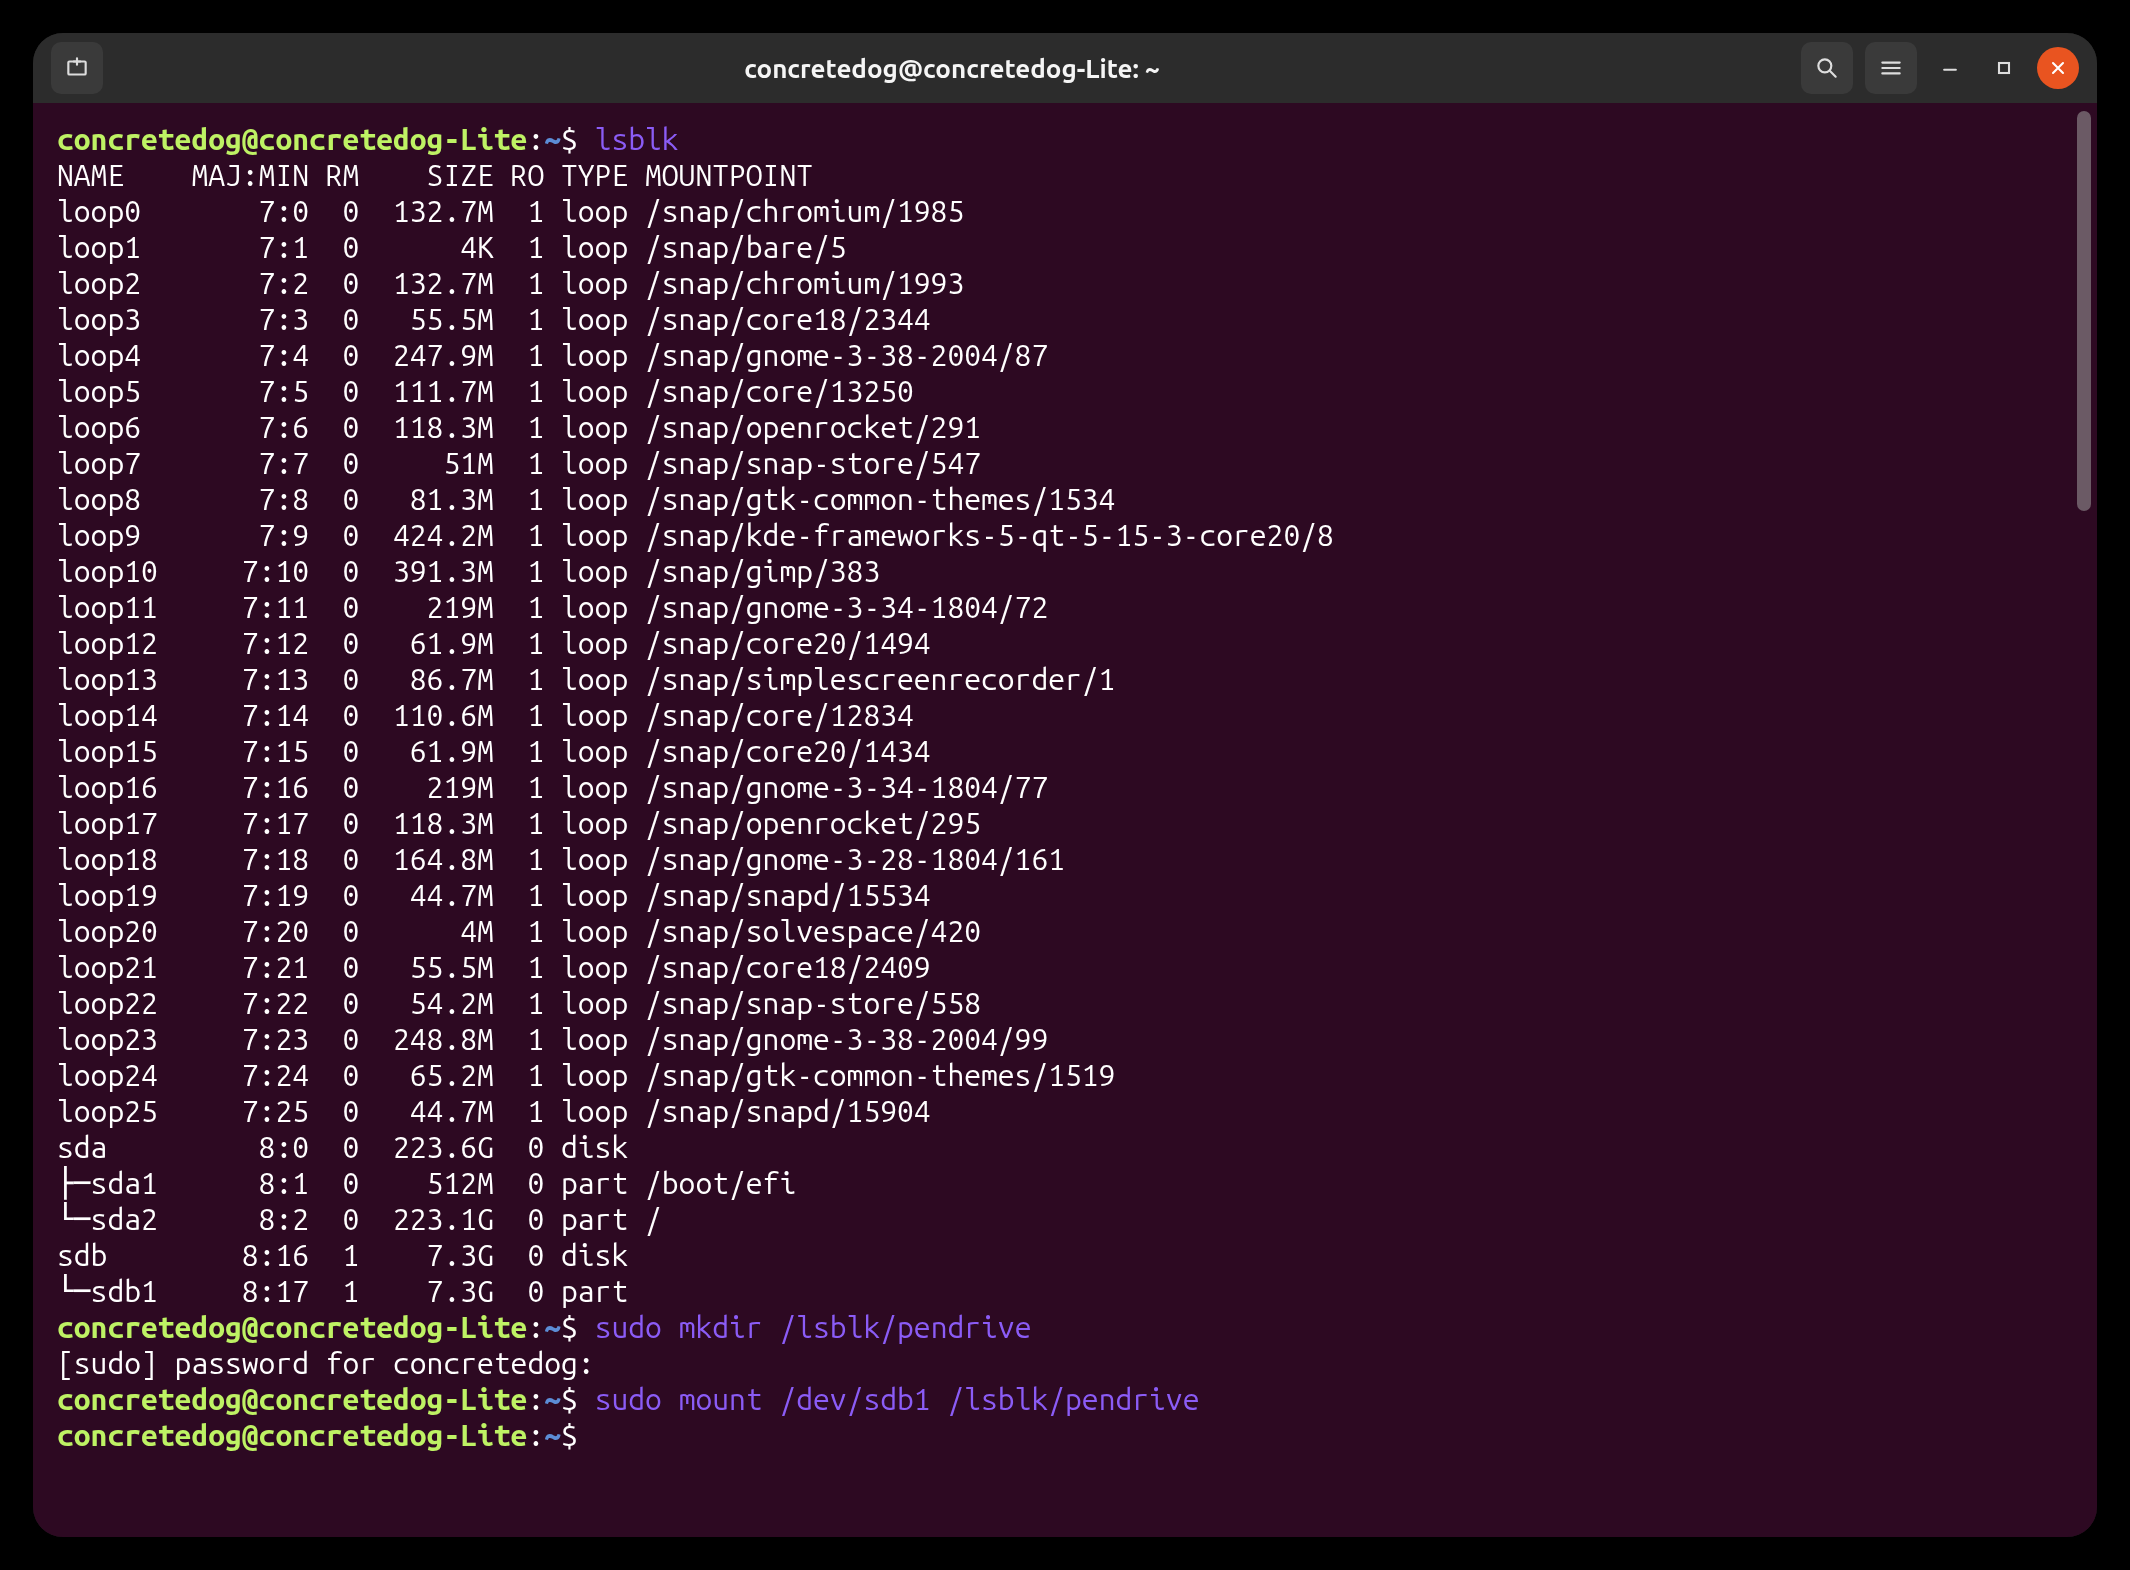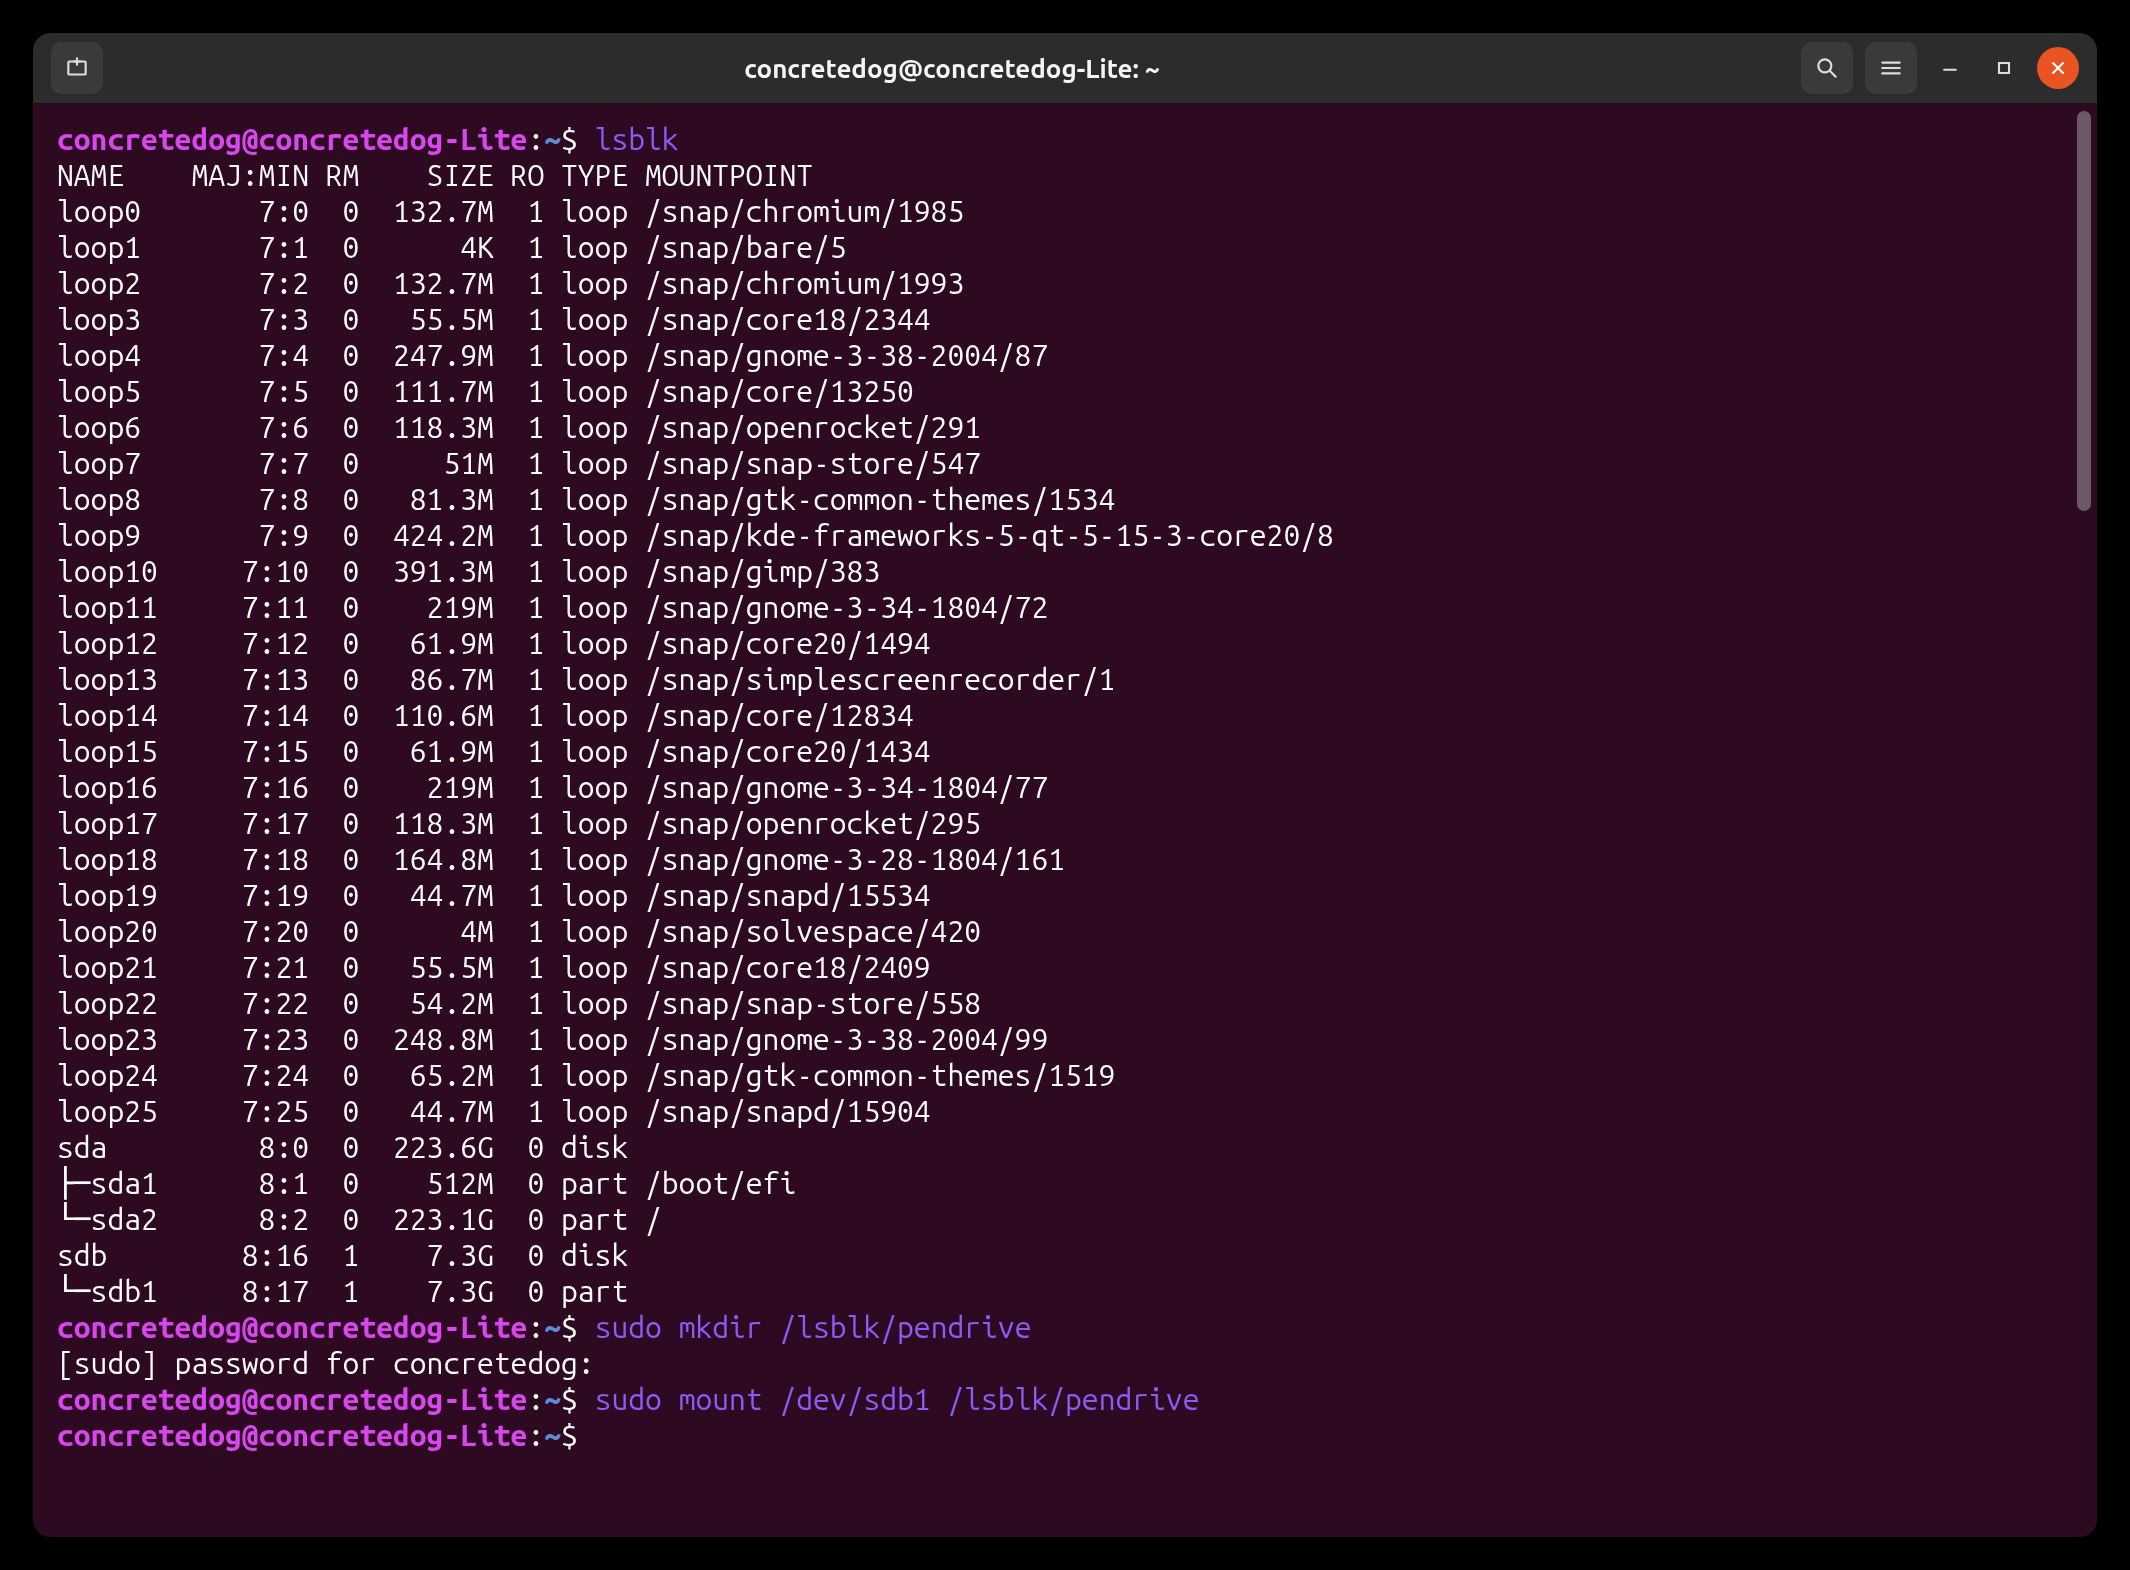--- a/index.html
+++ b/index.html
@@ -1,28 +1,28 @@
 <!DOCTYPE html>
 <html><head>
 <meta charset="utf-8">
 <style>
   html,body{margin:0;padding:0;background:#000;width:2130px;height:1570px;overflow:hidden;font-family:'Ubuntu Mono','DejaVu Sans Mono',monospace;}
-  .window{position:absolute;left:33px;top:33px;width:2064px;height:1504px;background:#1b1b1b;border-radius:18px;overflow:hidden;box-shadow:0 0 30px rgba(0,0,0,.6);}
+  .window{position:absolute;left:33px;top:33px;width:2064px;height:1504px;background:#1b1b1b;border-radius:30px;overflow:hidden;box-shadow:0 0 30px rgba(0,0,0,.6);}
   .titlebar{height:70px;background:#2c2c2c;display:flex;align-items:center;justify-content:space-between;padding:0 18px;}
   .titlebar-left,.titlebar-right{display:flex;align-items:center;gap:12px;}
   .titlebar-center{flex:1;text-align:center;color:#f5f5f5;font-family:'Ubuntu',sans-serif;font-weight:600;font-size:26px;}
   .tb-btn{width:52px;height:52px;border-radius:10px;background:#3a3a3a;display:flex;align-items:center;justify-content:center;color:#ddd;}
   .tb-btn svg{width:26px;height:26px;stroke:#ddd;fill:none;stroke-width:2;}
   .win-ctrl{width:42px;height:42px;border-radius:50%;display:flex;align-items:center;justify-content:center;color:#ddd;}
   .win-ctrl svg{width:20px;height:20px;stroke:#ddd;fill:none;stroke-width:2.5;}
   .win-close{background:#e95420;}
   .win-close svg{stroke:#fff;}
   .terminal{position:absolute;left:0;top:70px;right:0;bottom:0;background:#2d0922;padding:18px 24px 18px 24px;overflow:hidden;}
   .term-inner{color:#fff;font-size:30px;line-height:36px;white-space:pre;font-family:'Ubuntu Mono','DejaVu Sans Mono',monospace;}
-  .user{color:#d946ef;font-weight:bold;}
+  .user{color:#bef264;font-weight:bold;}
   .path{color:#5c8dd6;font-weight:bold;}
   .dollar{color:#fff;}
   .cmd{color:#8b5cf6;}
   .scrollbar{position:absolute;right:6px;top:78px;width:14px;height:400px;background:#6b5a65;border-radius:7px;}
 </style>
 </head>
 <body>
 
 <div class="window">
   <div class="titlebar">

